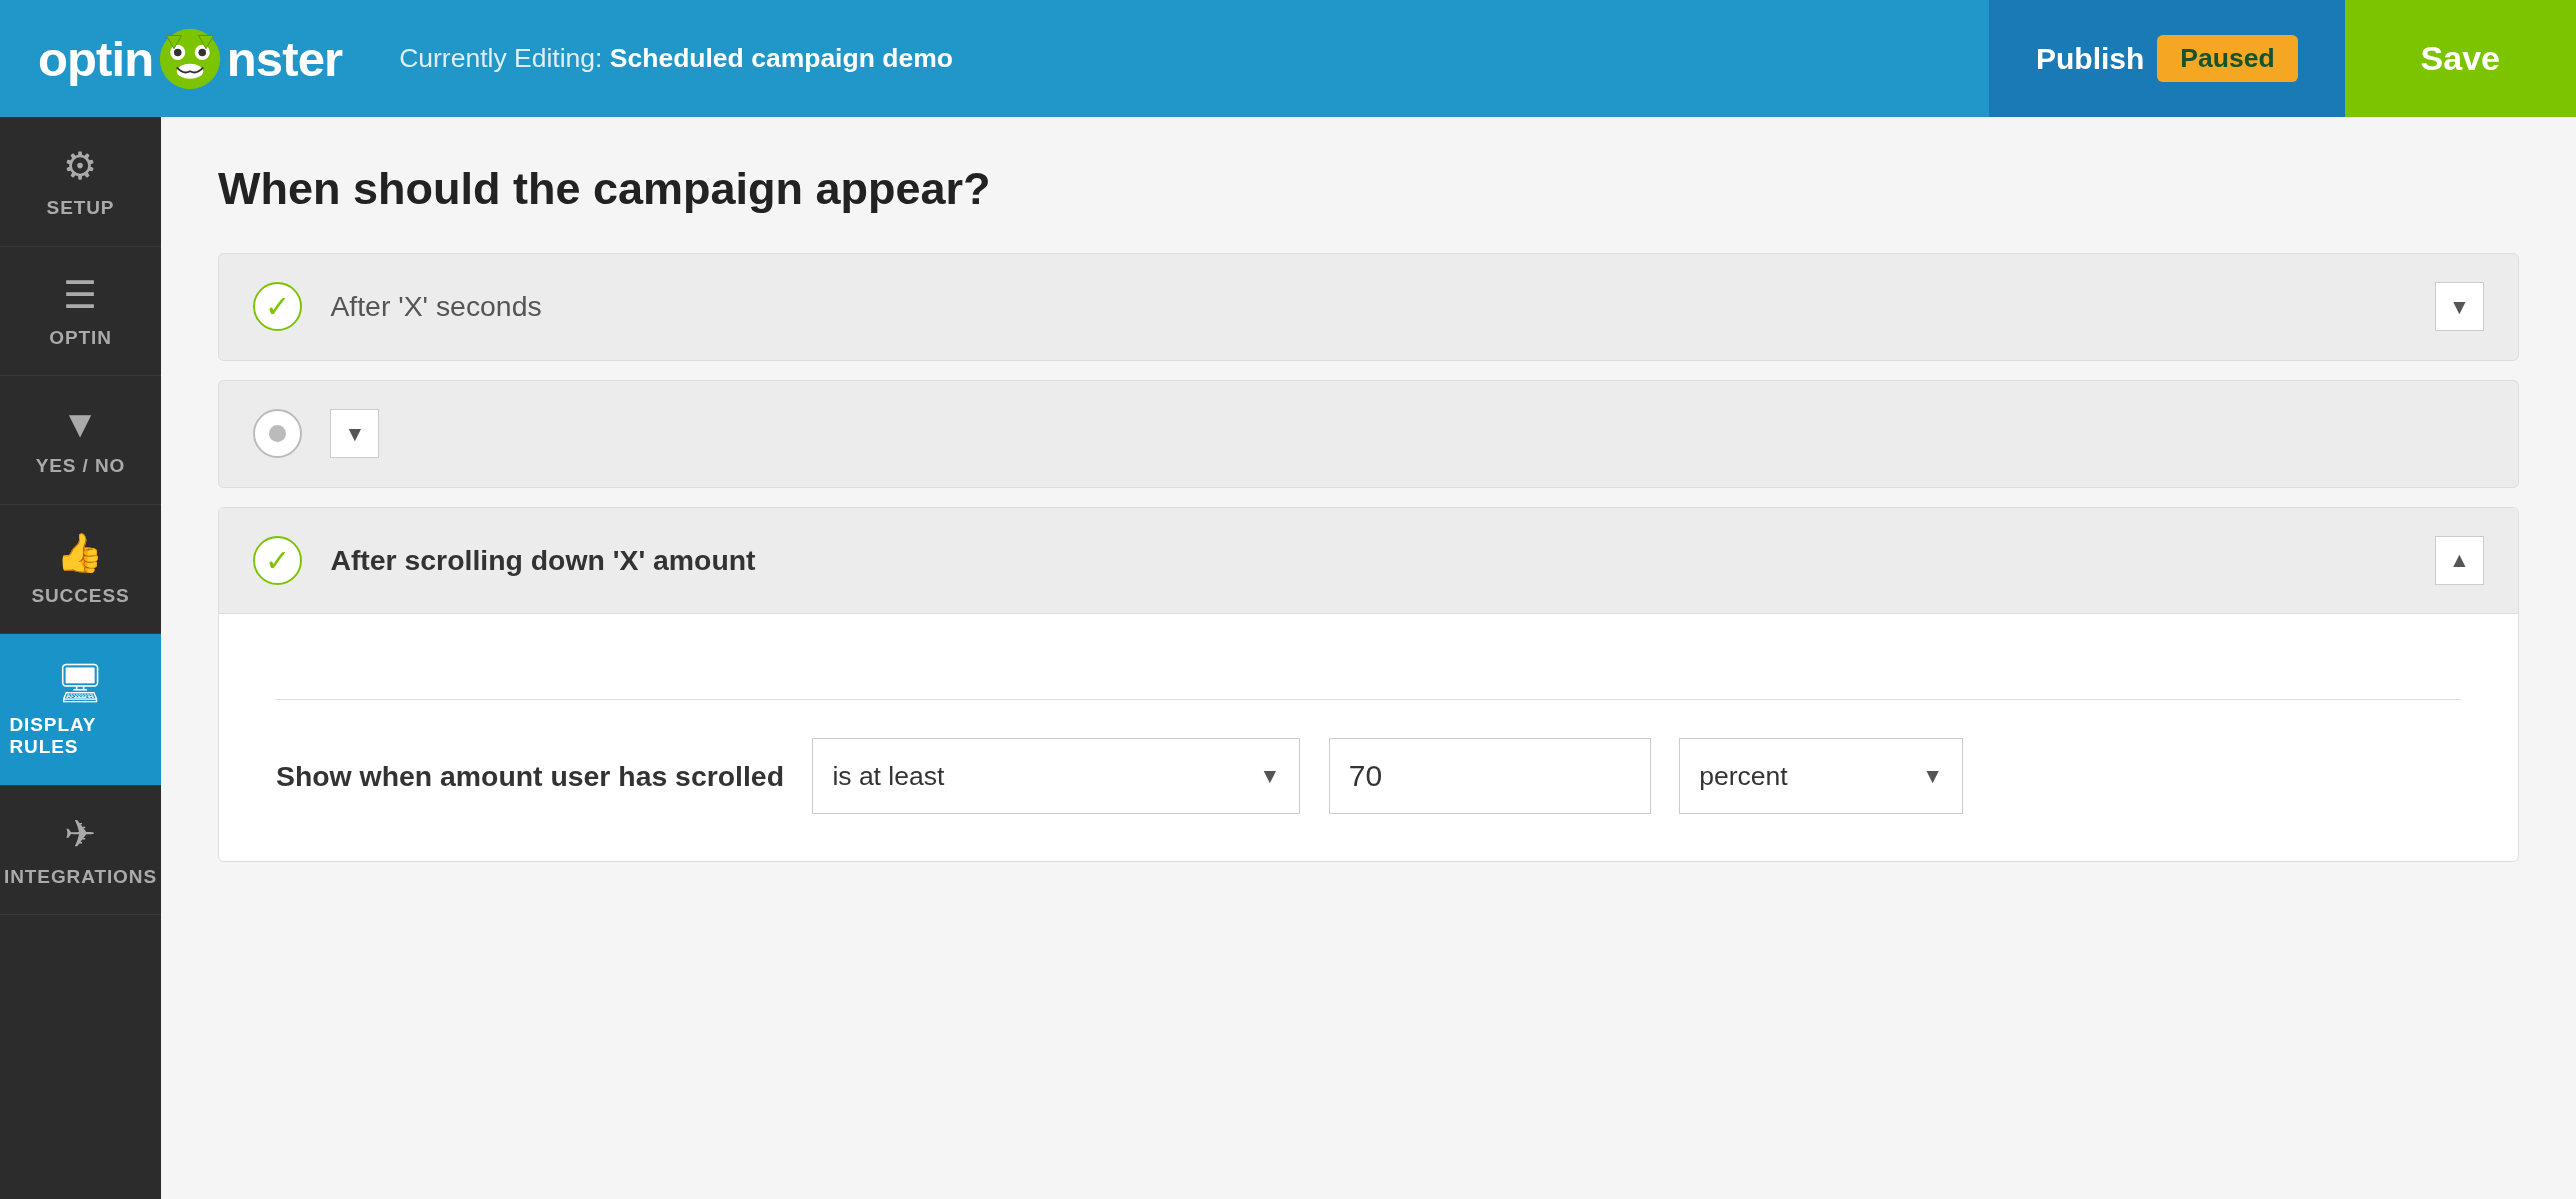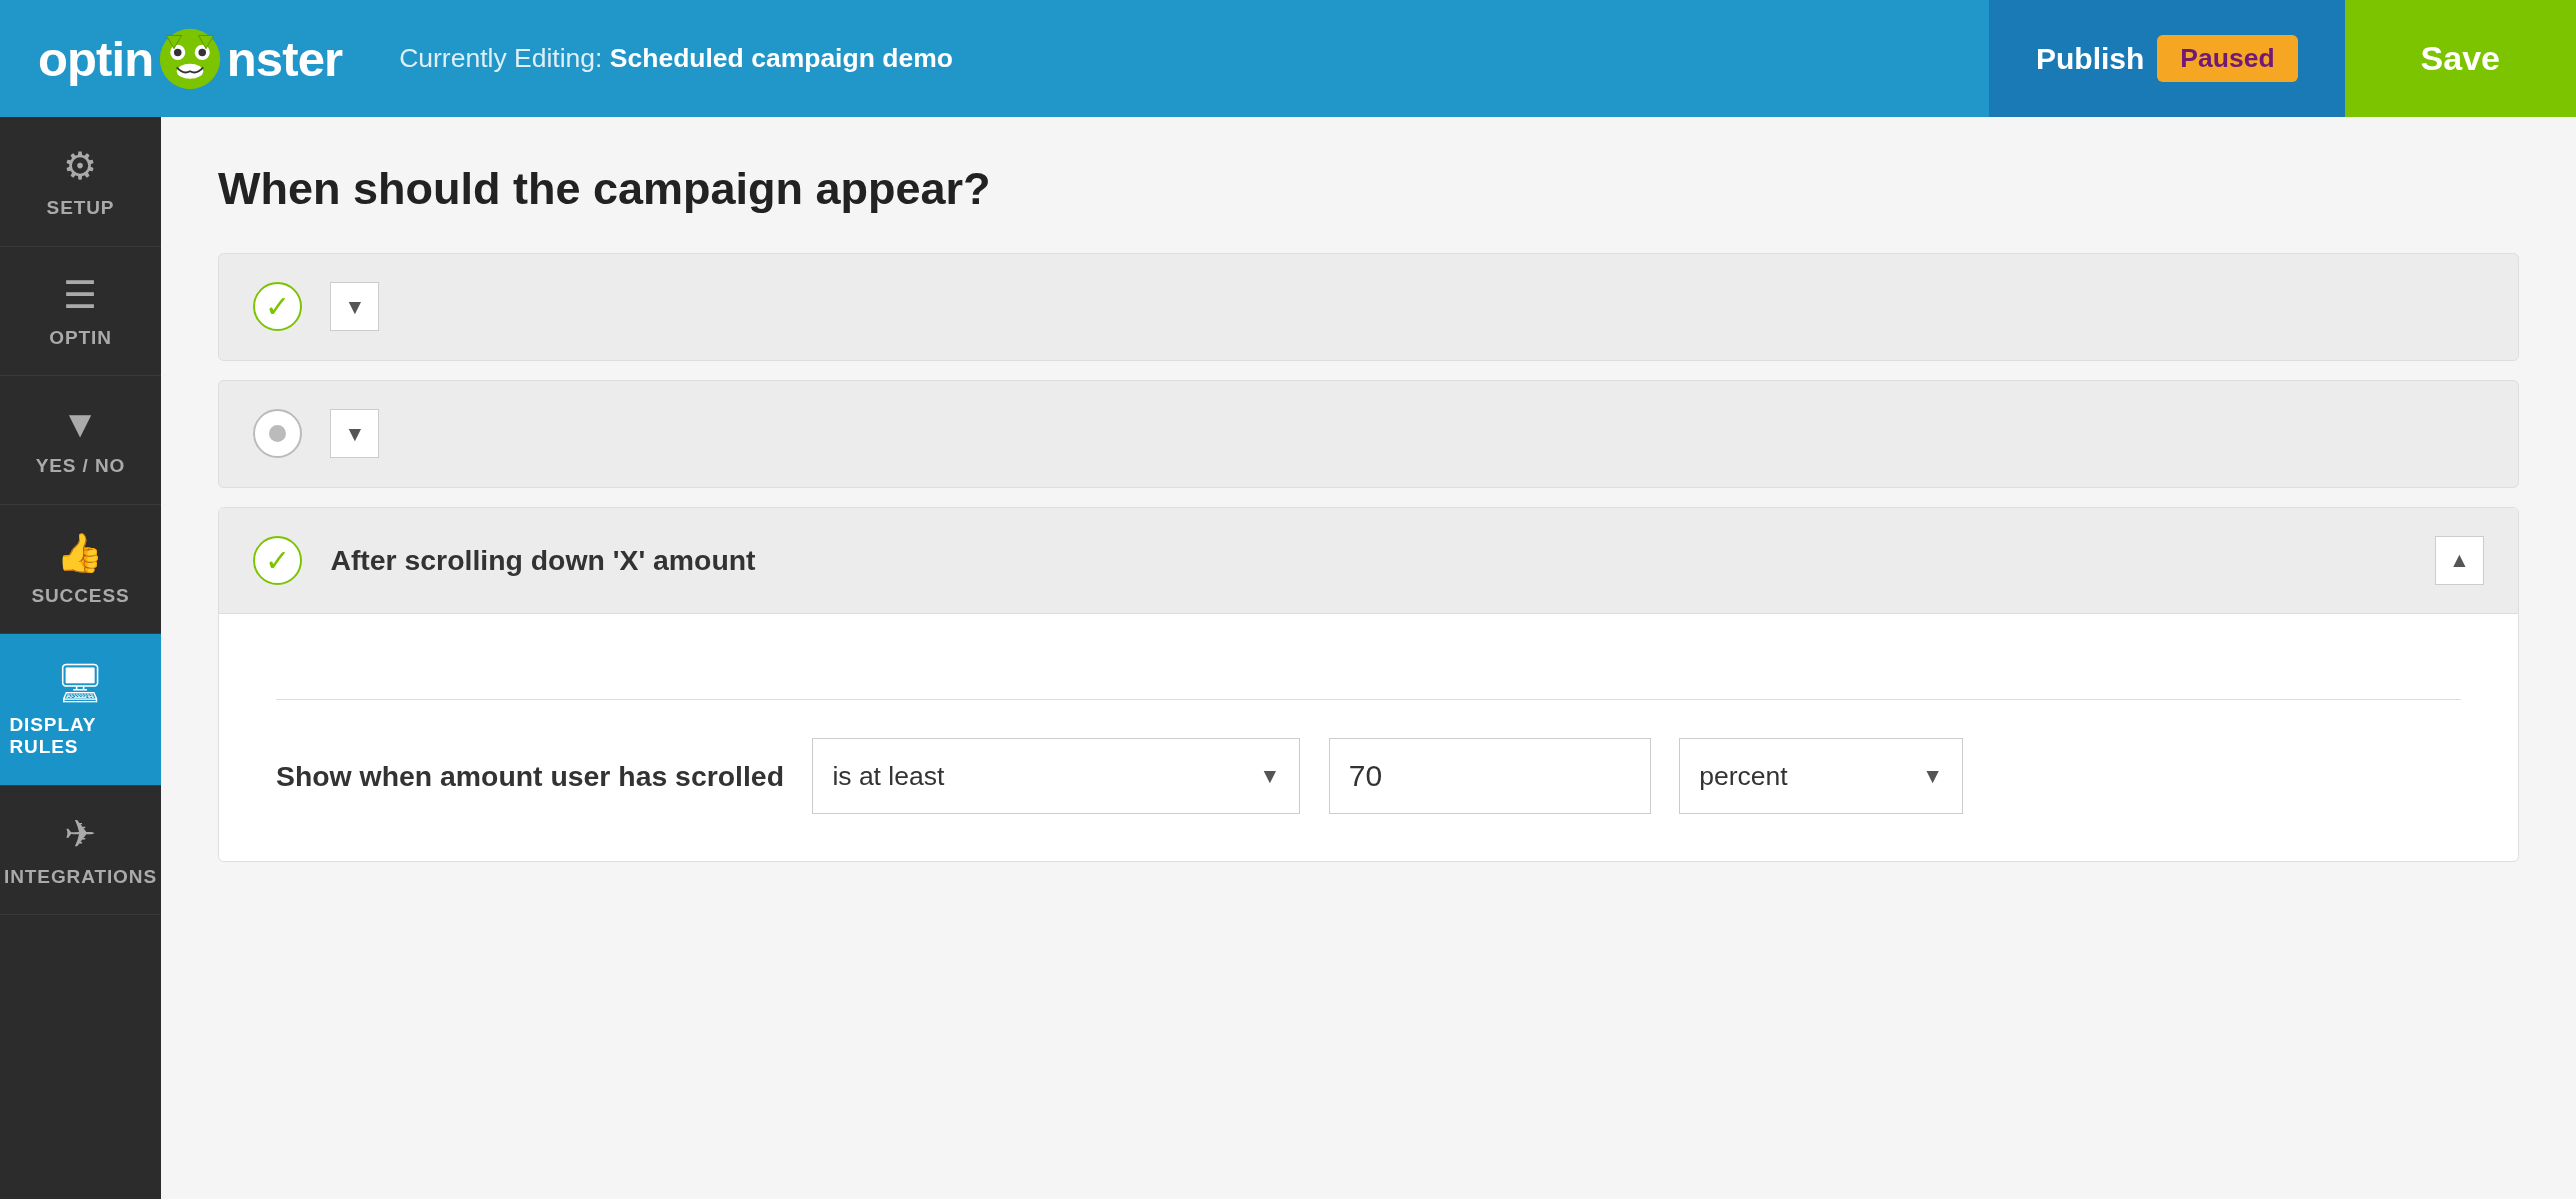--- a/index.html
+++ b/index.html
@@ -54,21 +54,21 @@
       padding: 0 47px;
       gap: 13px;
     }
     .publish-label {
       color: white;
       font-size: 30px;
       font-weight: bold;
     }
     .paused-badge {
       background: #F5A623;
-      color: #701a75;
+      color: #14532d;
       font-size: 26.5px;
       font-weight: bold;
       padding: 7.6px 23px;
       border-radius: 5.7px;
     }
     .save-btn {
       background: #7DC400;
       color: white;
       font-size: 34px;
       font-weight: bold;
@@ -389,20 +389,21 @@
 </div>
 
 <div class="main">
   <h1 class="page-title">When should the campaign appear?</h1>
 
   <div class="rule-card">
     <div class="rule-header">
       <div class="rule-icon active-icon">
         <span class="checkmark">✓</span>
       </div>
+      <span class="rule-label">After 'X' seconds</span>
       <div class="rule-toggle-btn">
         <span>▼</span>
       </div>
     </div>
   </div>
 
   <div class="rule-card">
     <div class="rule-header">
       <div class="rule-icon inactive-icon">
         <div class="radio-dot"></div>

